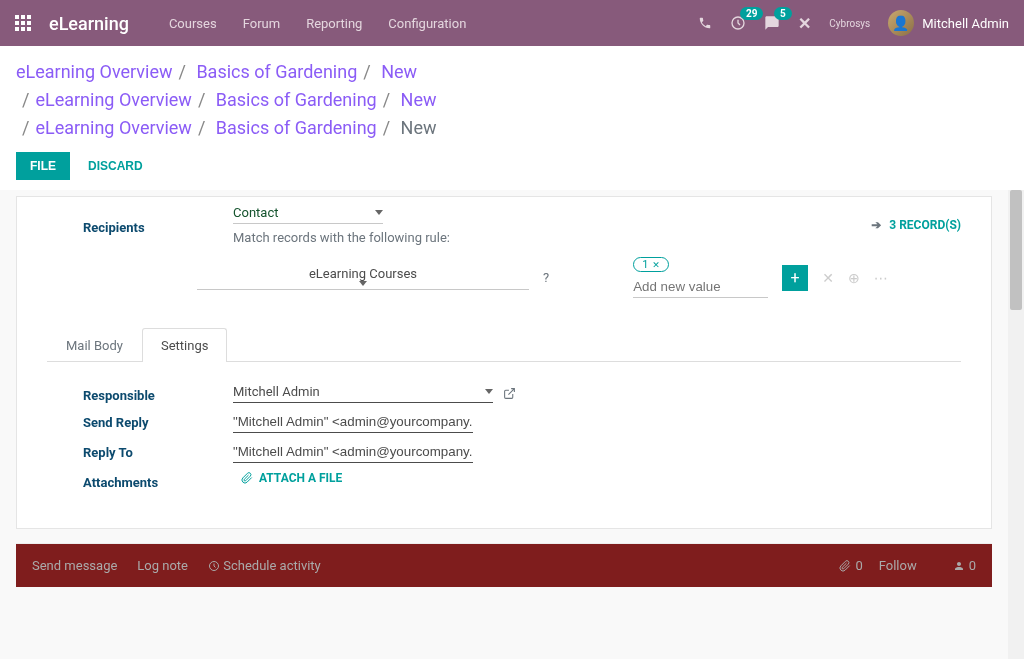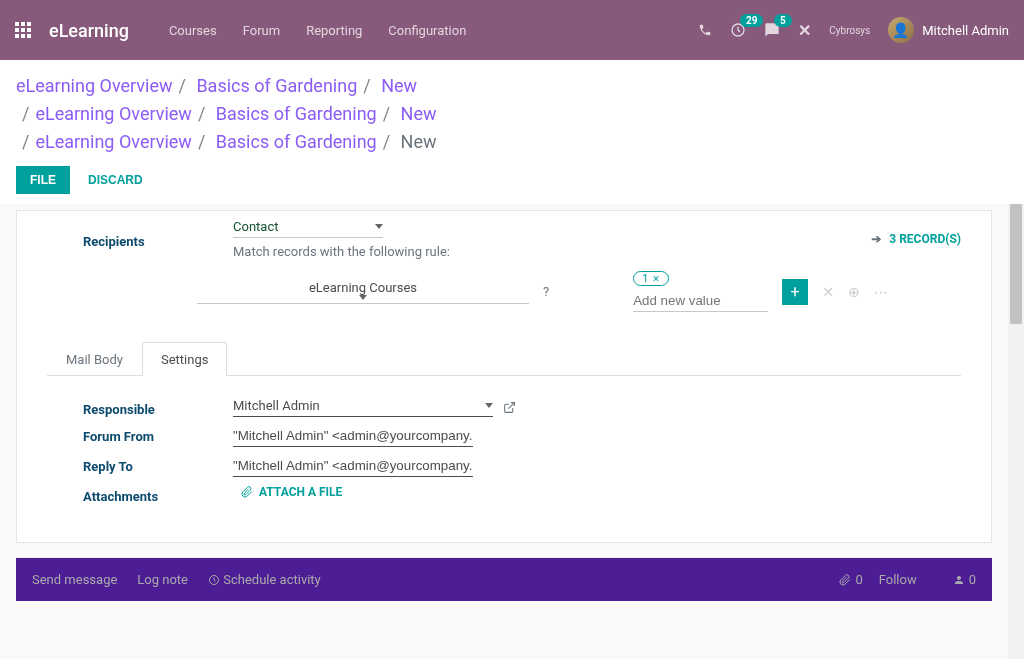--- a/index.html
+++ b/index.html
@@ -1,19 +1,19 @@
 <!DOCTYPE html>
 <html><head>
 <meta charset="utf-8">
 <style>
 * { box-sizing: border-box; margin: 0; padding: 0; }
 body { font-family: -apple-system, BlinkMacSystemFont, "Segoe UI", Roboto, sans-serif; font-size: 13px; color: #4c4c4c; background: #f9f9f9; width: 1024px; height: 659px; overflow: hidden; }
 
 
-.topnav { background: #875a7b; height: 60px; display: flex; align-items: center; padding: 0 15px; color: #fff; }
+.topnav { background: #875a7b; height: 46px; display: flex; align-items: center; padding: 0 15px; color: #fff; }
 .apps-icon { display: grid; grid-template-columns: repeat(3, 4px); grid-template-rows: repeat(3, 4px); gap: 2px; margin-right: 18px; cursor: pointer; }
 .apps-icon span { background: #fff; }
 .brand { font-size: 18px; font-weight: 500; margin-right: 40px; }
 .nav-links { display: flex; gap: 26px; }
 .nav-links a { color: #e4d6de; text-decoration: none; font-size: 13px; cursor: pointer; }
 .nav-right { margin-left: auto; display: flex; align-items: center; gap: 18px; }
 .nav-icon { color: #e4d6de; cursor: pointer; position: relative; font-size: 14px; }
 .badge { position: absolute; top: -8px; left: 10px; background: #00a09d; color: #fff; border-radius: 10px; font-size: 10px; padding: 1px 6px; font-weight: bold; }
 .company { color: #e4d6de; font-size: 10px; }
 .user { display: flex; align-items: center; gap: 8px; }
@@ -73,21 +73,21 @@
 .tab.active { color: #4c4c4c; border-color: #ddd; background: #fff; border-radius: 3px 3px 0 0; }
 
 .tab-body { padding-top: 22px; }
 .field-select { border-bottom: 1px solid #4c4c4c; display: flex; align-items: center; width: 260px; padding-bottom: 3px; cursor: pointer; }
 .field-select .val { flex: 1; color: #4c4c4c; }
 .ext-link { color: #6c757d; margin-left: 10px; font-size: 13px; cursor: pointer; }
 .text-input { border: none; border-bottom: 1px solid #4c4c4c; padding: 3px 0; width: 240px; color: #4c4c4c; background: transparent; }
 .attach-link { color: #00a09d; font-weight: bold; font-size: 12px; display: flex; align-items: center; gap: 6px; cursor: pointer; margin-left: 8px; }
 
 
-.chatter { background: #4c1d95; margin-top: 14px; }
+.chatter { background: #7f1d1d; margin-top: 14px; }
 .chatter-top { display: flex; align-items: center; padding: 14px 16px; color: #aaa; font-size: 13px; border-top: 1px solid #eee; }
 .chatter-top .link { cursor: pointer; margin-right: 20px; }
 .chatter-right { margin-left: auto; display: flex; align-items: center; gap: 16px; }
 .chatter-right .cnt { display: flex; align-items: center; gap: 4px; }
 .today-sep { display: flex; align-items: center; justify-content: center; padding: 10px 0; position: relative; }
 .today-sep::before, .today-sep::after { content: ""; flex: 1; height: 1px; background: #e5e5e5; }
 .today-sep .lbl { padding: 0 14px; color: #aaa; font-size: 12px; font-weight: bold; }
 
 svg { display: block; }
 </style>
@@ -213,21 +213,21 @@
             <span class="caret-down"></span>
           </div>
           <span class="ext-link">
             <svg width="13" height="13" viewBox="0 0 24 24" fill="none" stroke="#6c757d" stroke-width="2">
                   <path d="M18 13v6a2 2 0 0 1-2 2H5a2 2 0 0 1-2-2V8a2 2 0 0 1 2-2h6M15 3h6v6M10 14L21 3"></path>
                 </svg>
           </span>
         </div>
       </div>
       <div class="form-row">
-        <div class="form-label bold">Forum From</div>
+        <div class="form-label bold">Send Reply</div>
         <div class="form-field">
           <input class="text-input" value="&quot;Mitchell Admin&quot; &lt;admin@yourcompany.exa" style="">
         </div>
       </div>
       <div class="form-row">
         <div class="form-label bold">Reply To</div>
         <div class="form-field">
           <input class="text-input" value="&quot;Mitchell Admin&quot; &lt;admin@yourcompany.exa" style="">
         </div>
       </div>

